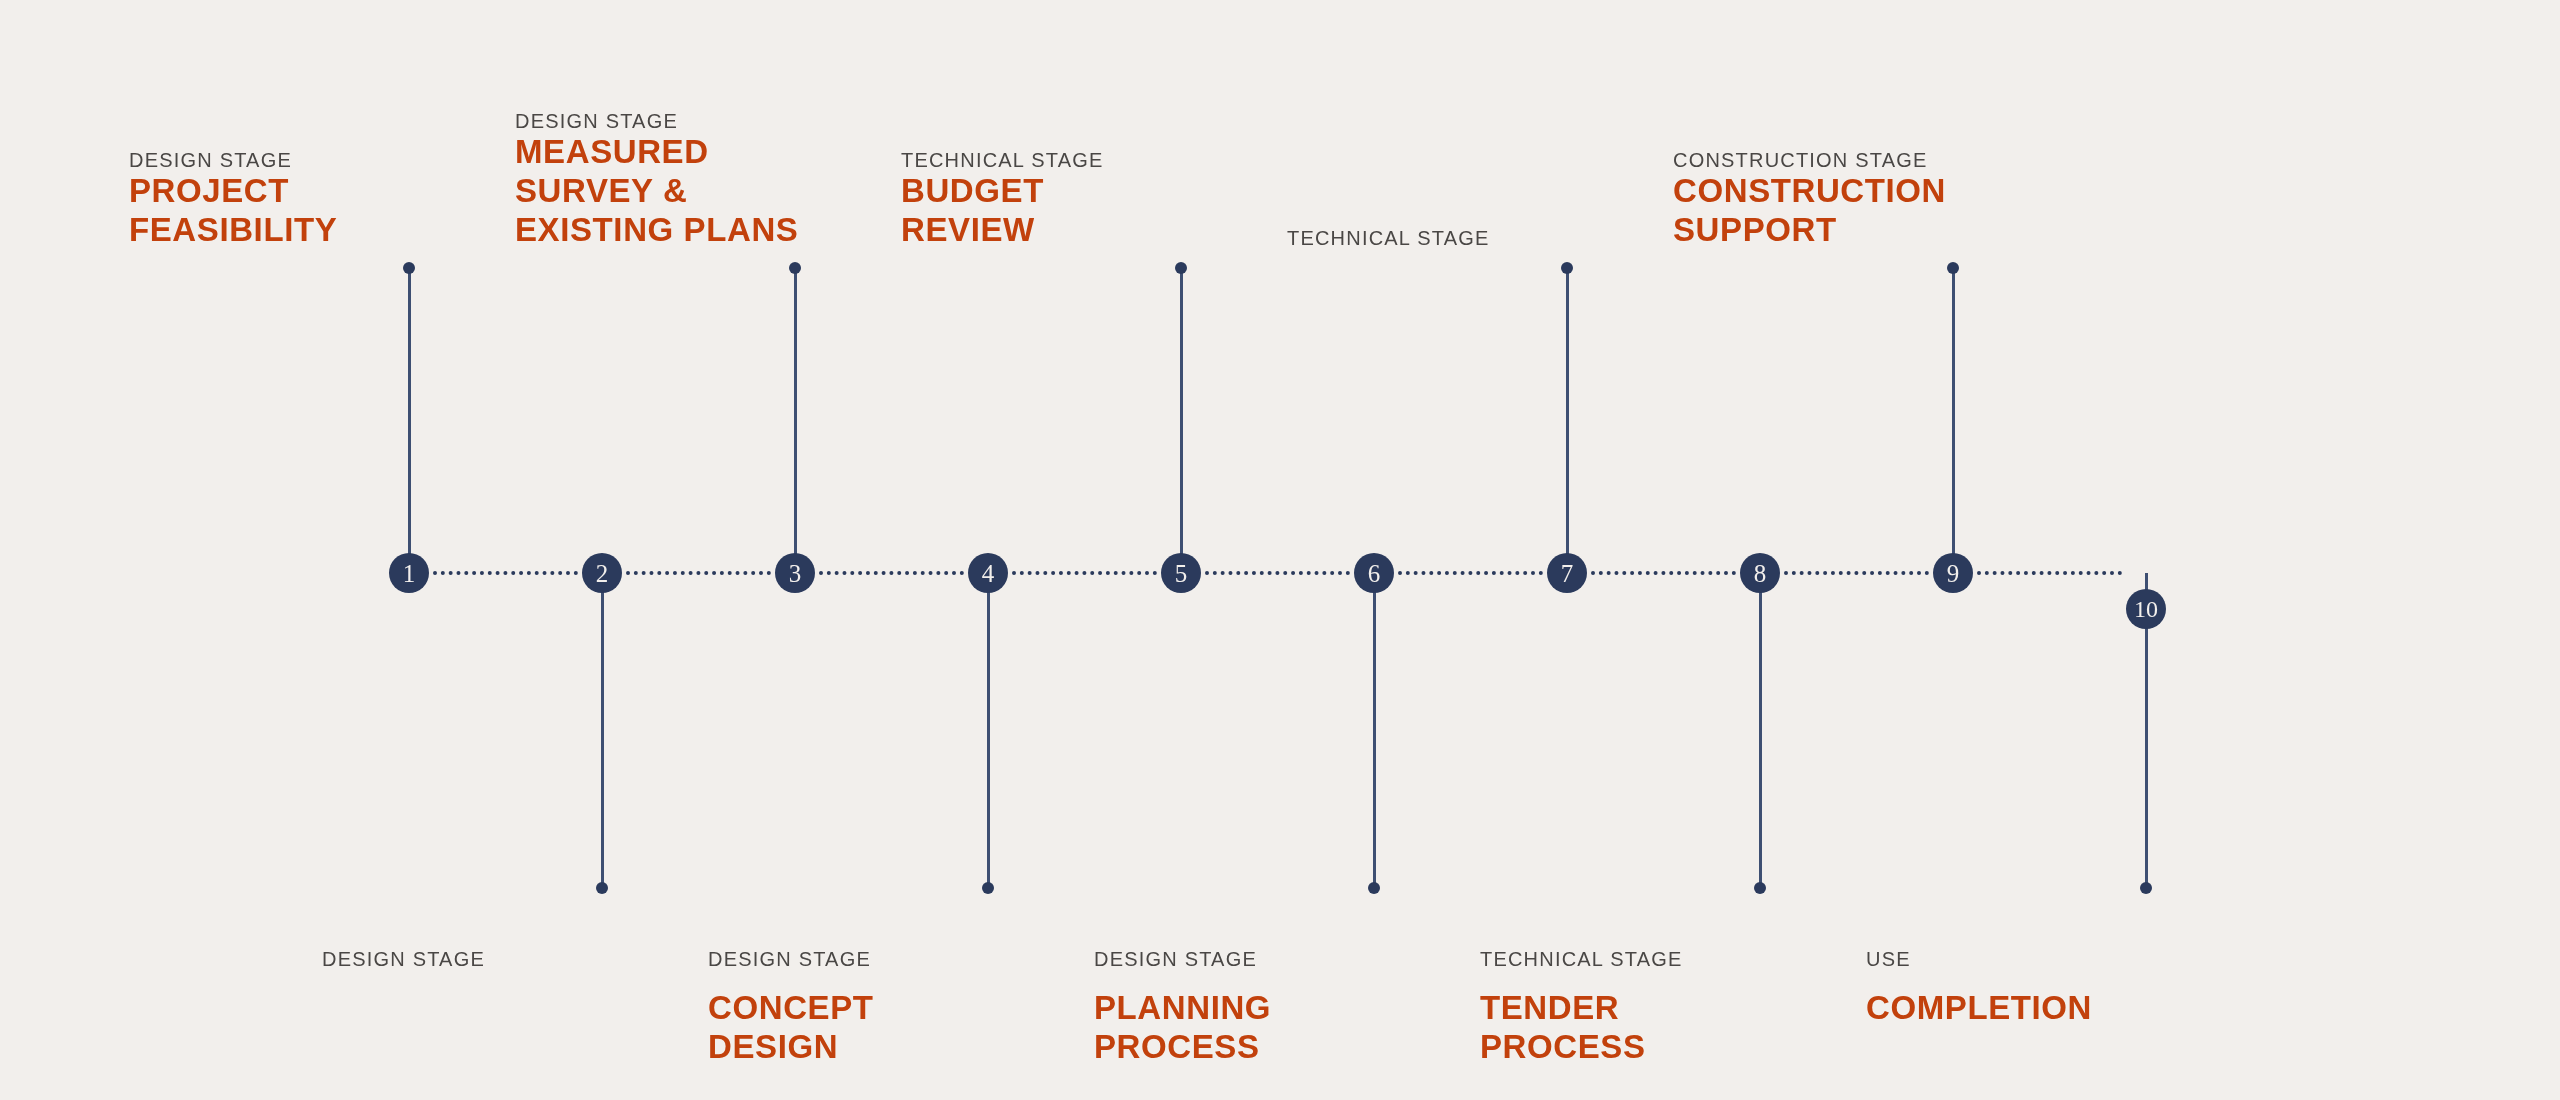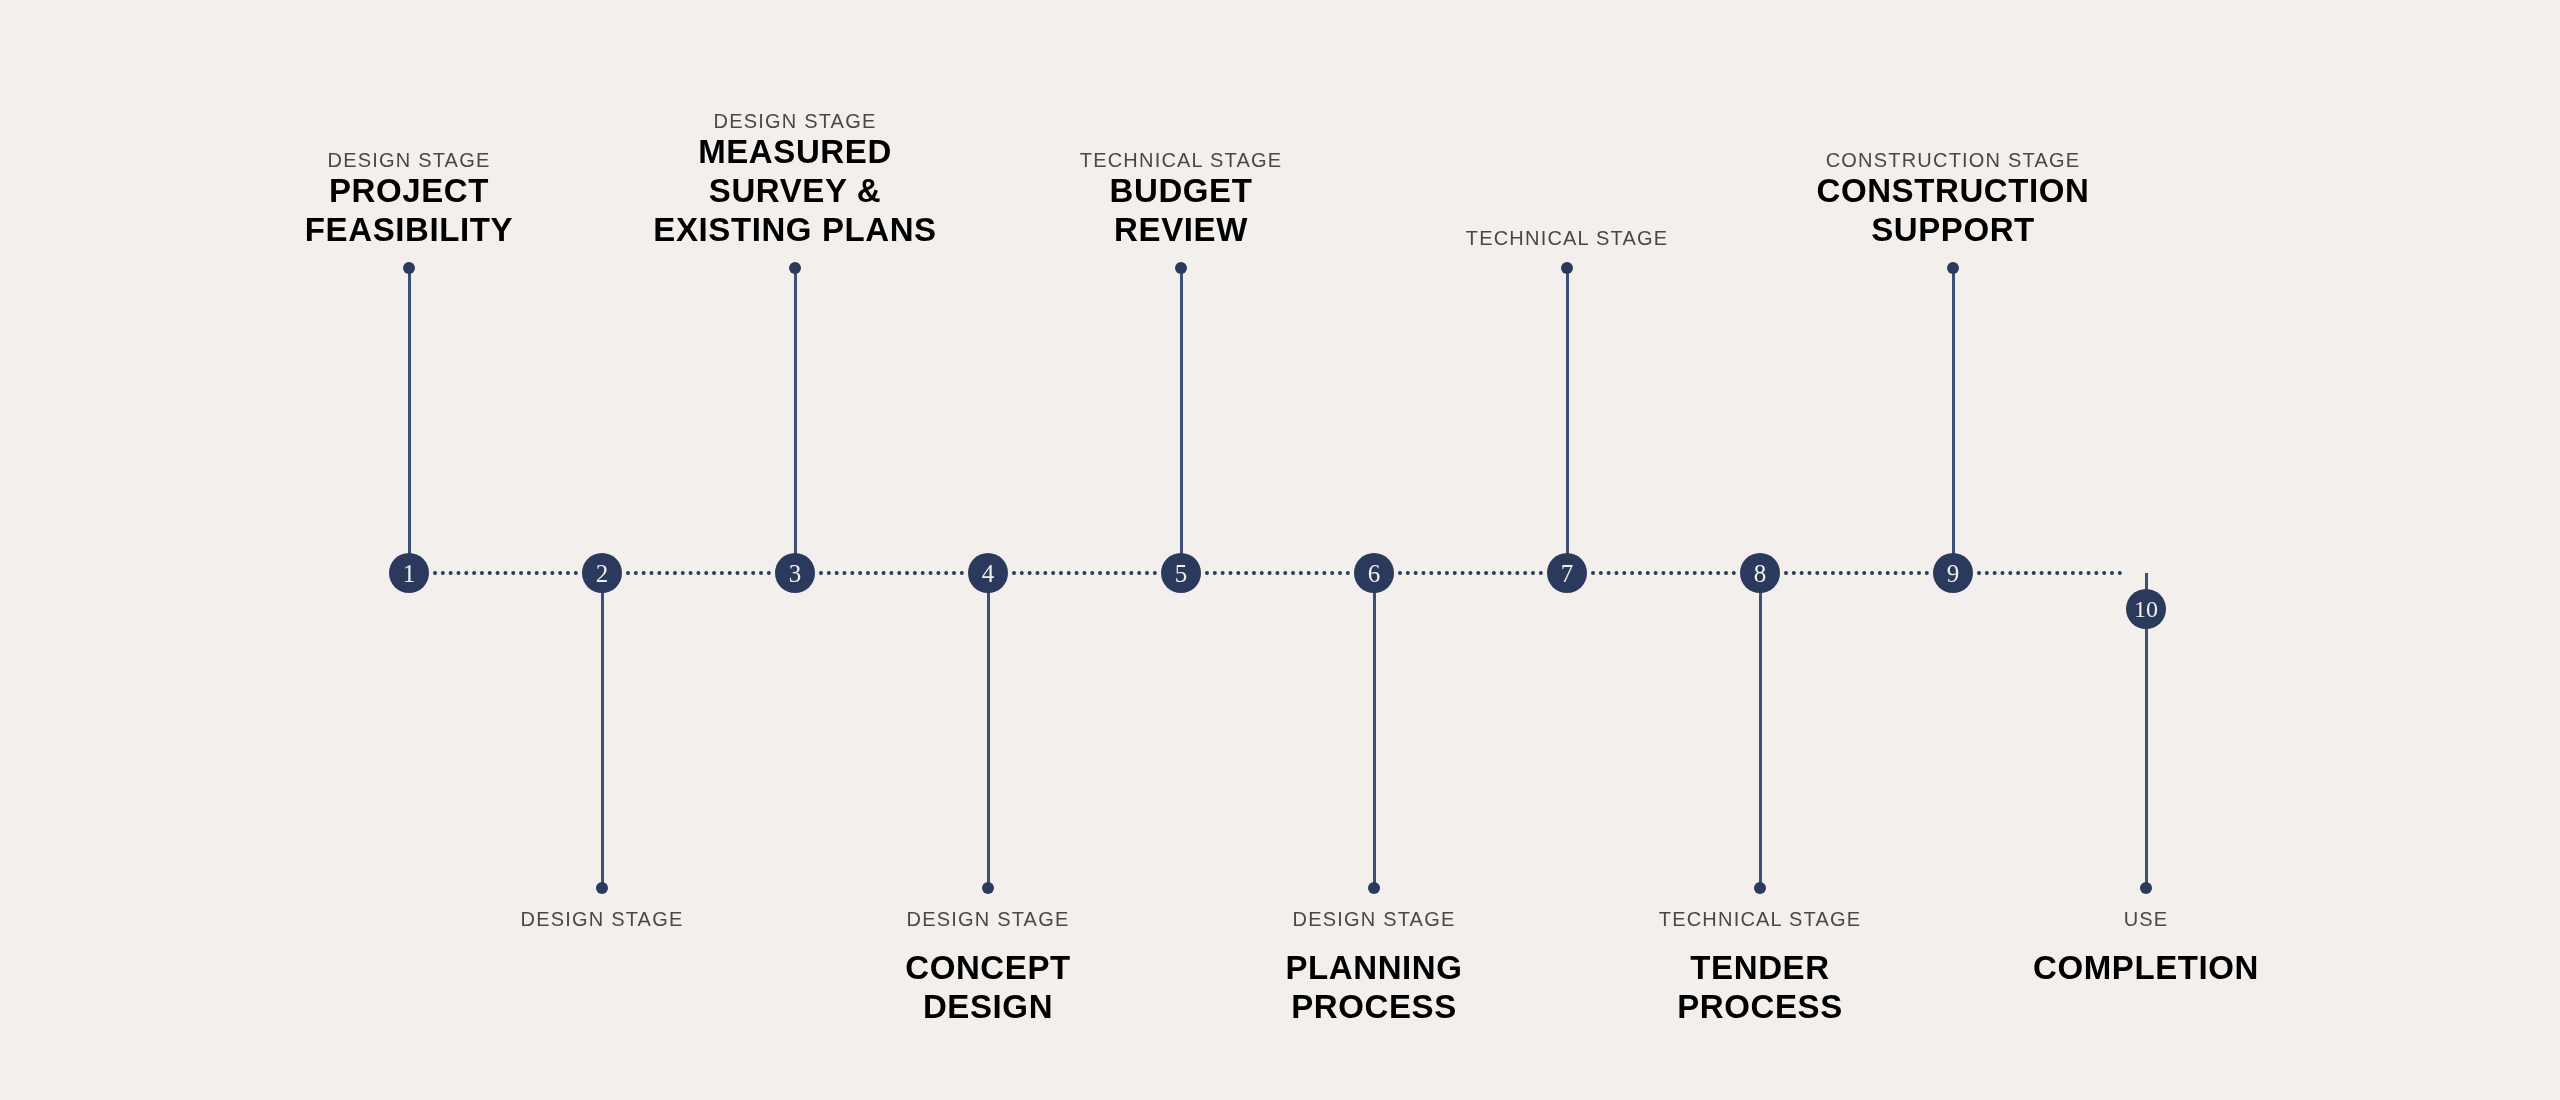--- a/index.html
+++ b/index.html
@@ -53,36 +53,36 @@
     position:absolute;
     width:12px; height:12px;
     border-radius:50%;
     background:#2B3A5C;
     z-index:3;
   }
 
   
   .label {
     position:absolute;
-    text-align:center;
     z-index:4;
+    margin-top:40px;
   }
   .label .stage {
     font-size:20px;
     letter-spacing:1.2px;
     color:#4A4745;
     font-weight:400;
     white-space:nowrap;
     margin-bottom:14px;
   }
   .label .title {
     font-size:33px;
     font-weight:700;
     letter-spacing:0.6px;
-    color:#000000;
+    color:#c2410c;
     line-height:1.18;
   }
   .label.top { display:flex; flex-direction:column; justify-content:flex-end; }
   .label.top .stage { order:1; margin-bottom:0; margin-top:0; }
   .label.top .title { order:2; }
   .label.bottom .stage { margin-bottom:18px; }
 </style>
 </head>
 <body>
 

